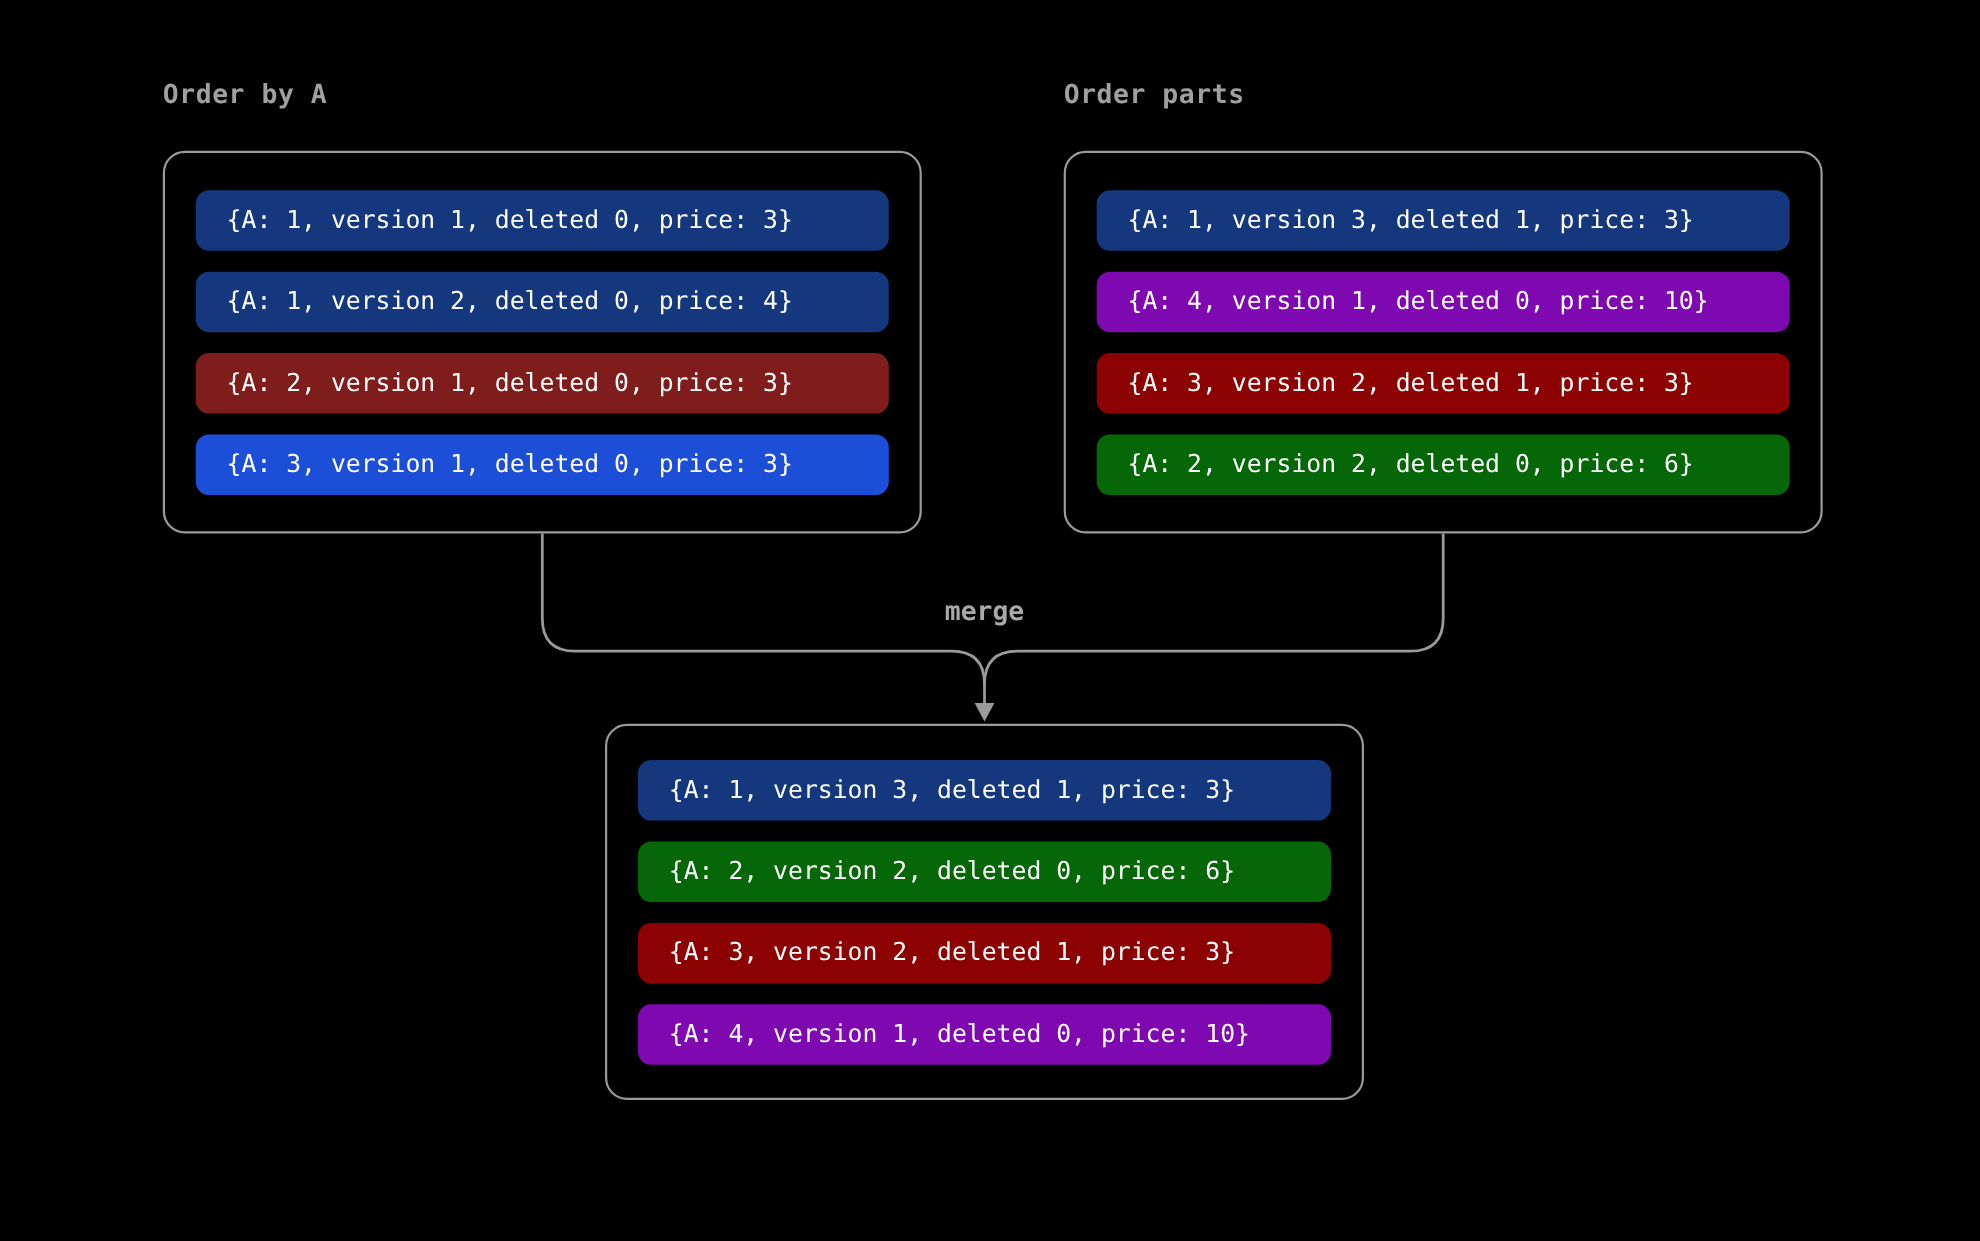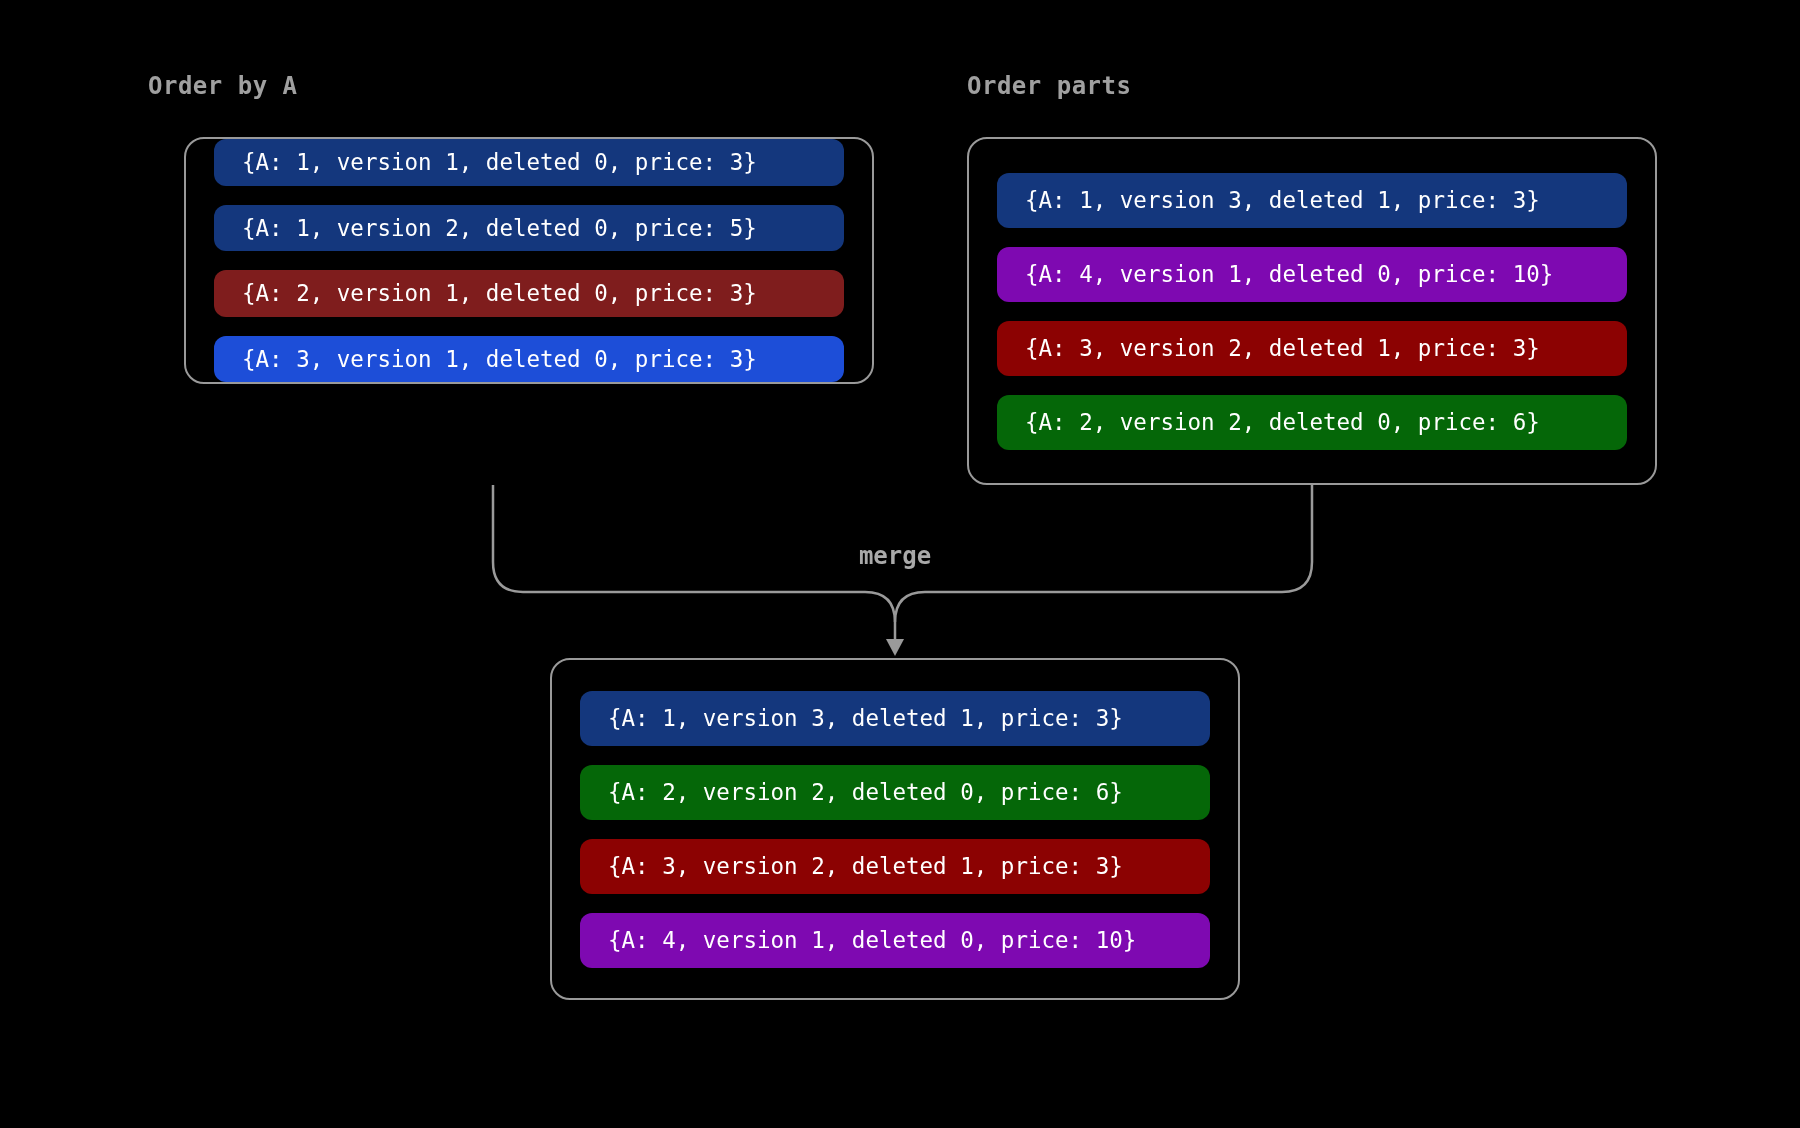--- a/index.html
+++ b/index.html
@@ -31,21 +31,21 @@
     box-sizing: border-box;
     width: 690px;
     border: 2.5px solid #9a9a9a;
     border-radius: 20px;
     padding: 0 28px;
     display: flex;
     flex-direction: column;
     justify-content: center;
     gap: 19px;
   }
-  .box-left   { left: 148px; top: 137px; height: 247px; margin-left: 36px; }
+  .box-left   { left: 148px; top: 137px; height: 348px; }
   .box-right  { left: 967px; top: 137px; height: 348px; }
   .box-merged { left: 550px; top: 658px; height: 342px; }
   .data-row {
     box-sizing: border-box;
     height: 55px;
     border-radius: 12px;
     display: flex;
     align-items: center;
     padding-left: 28px;
     color: #ffffff;
@@ -73,21 +73,21 @@
 <body>
 
 <div class="canvas">
 
   <div class="box-title title-left">Order by A</div>
 
   <div class="box-title title-right">Order parts</div>
 
   <div class="part-box box-left">
     <div class="data-row" style="background: rgb(20, 55, 125);">{A: 1, version 1, deleted 0, price: 3}</div>
-    <div class="data-row" style="background: rgb(20, 55, 125);">{A: 1, version 2, deleted 0, price: 5}</div>
+    <div class="data-row" style="background: rgb(20, 55, 125);">{A: 1, version 2, deleted 0, price: 4}</div>
     <div class="data-row" style="background: #7f1d1d;">{A: 2, version 1, deleted 0, price: 3}</div>
     <div class="data-row" style="background: #1d4ed8; text-align: right;">{A: 3, version 1, deleted 0, price: 3}</div>
   </div>
 
   <div class="part-box box-right">
     <div class="data-row" style="background: rgb(20, 55, 125);">{A: 1, version 3, deleted 1, price: 3}</div>
     <div class="data-row" style="background: rgb(126, 9, 177);">{A: 4, version 1, deleted 0, price: 10}</div>
     <div class="data-row" style="background: rgb(140, 2, 2);">{A: 3, version 2, deleted 1, price: 3}</div>
     <div class="data-row" style="background: rgb(5, 103, 8);">{A: 2, version 2, deleted 0, price: 6}</div>
   </div>

